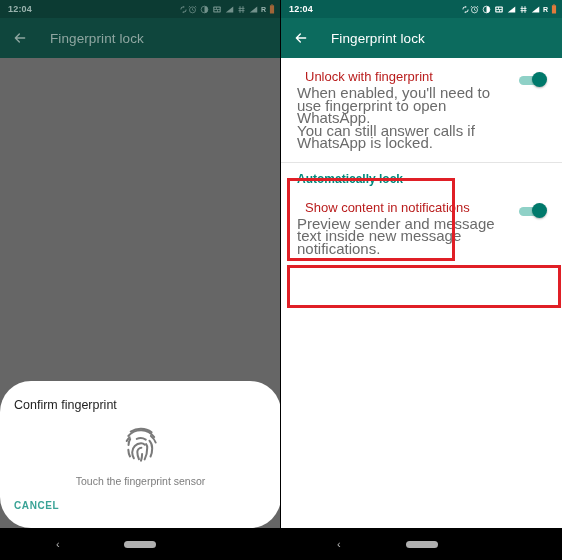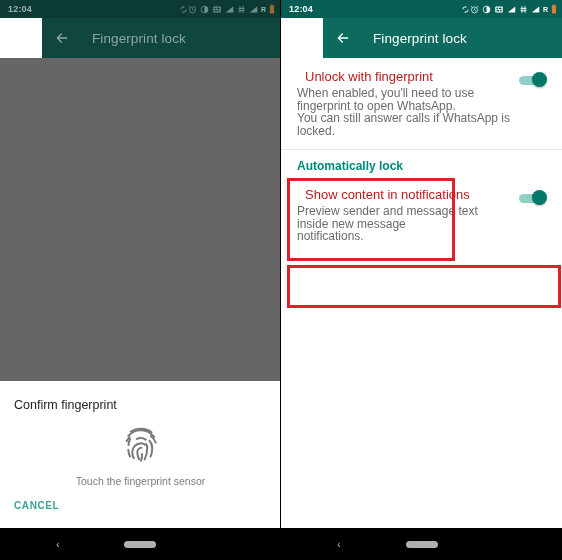--- a/index.html
+++ b/index.html
@@ -63,21 +63,20 @@
   
   .right .statusbar { background: #075E54; color: #ffffff; }
 
   
   .appbar {
     height: 40px;
     display: flex;
     align-items: center;
     padding-left: 12px;
     box-sizing: border-box;
-    margin-left: 42px;
   }
   .appbar .title {
     font-size: 13.5px;
     margin-left: 22px;
     letter-spacing: .1px;
   }
   .left .appbar { background: #0f463d; color: #8fa6a1; }
   .right .appbar { background: #0c6b5e; color: #ffffff; }
   .back-arrow { width: 16px; height: 16px; display: block; }
 
@@ -93,21 +92,21 @@
   }
   .pref-text { flex: 1; padding-right: 8px; }
   .pref-title {
     font-size: 13px;
     color: #b91c1c;
     line-height: 15px;
     margin-bottom: 3px;
     margin-left: 8px;
   }
   .pref-sub {
-    font-size: 12px;
+    font-size: 15px;
     color: #6b6b6b;
     line-height: 12.5px;
   }
 
   
   .switch { position: relative; width: 30px; height: 18px; margin-top: 2px; flex: none; }
   .switch .track {
     position: absolute;
     left: 1px; top: 5px;
     width: 26px; height: 9px;
@@ -181,20 +180,21 @@
     left: 0; top: 0;
     width: 281px; height: 470px;
     background: #666666;
   }
   .sheet {
     position: absolute;
     left: 0; bottom: 0;
     width: 281px;
     height: 147px;
     background: #ffffff;
+    border-radius: 31px;
   }
   .sheet-title {
     font-size: 12.5px;
     color: #1f1f1f;
     padding: 17px 0 0 14px;
   }
   .fp-wrap {
     display: flex;
     justify-content: center;
     margin-top: 10px;

